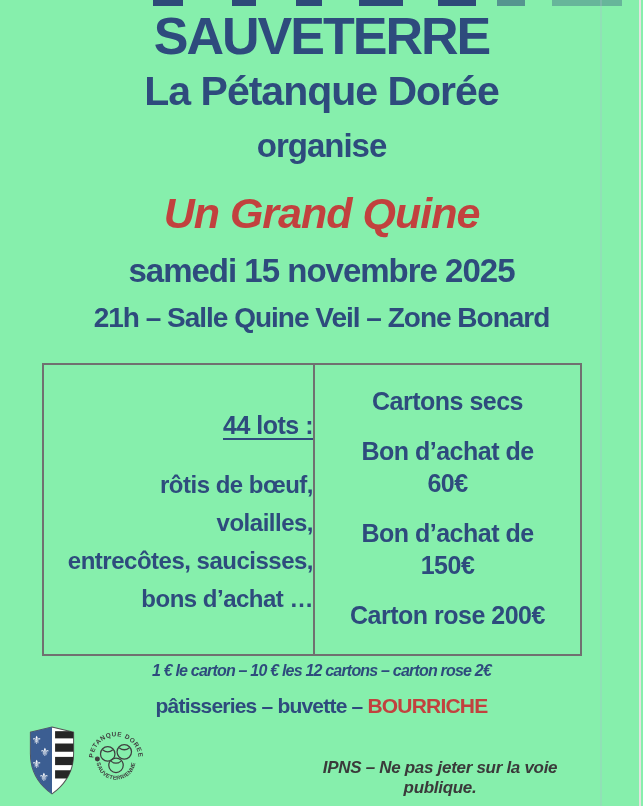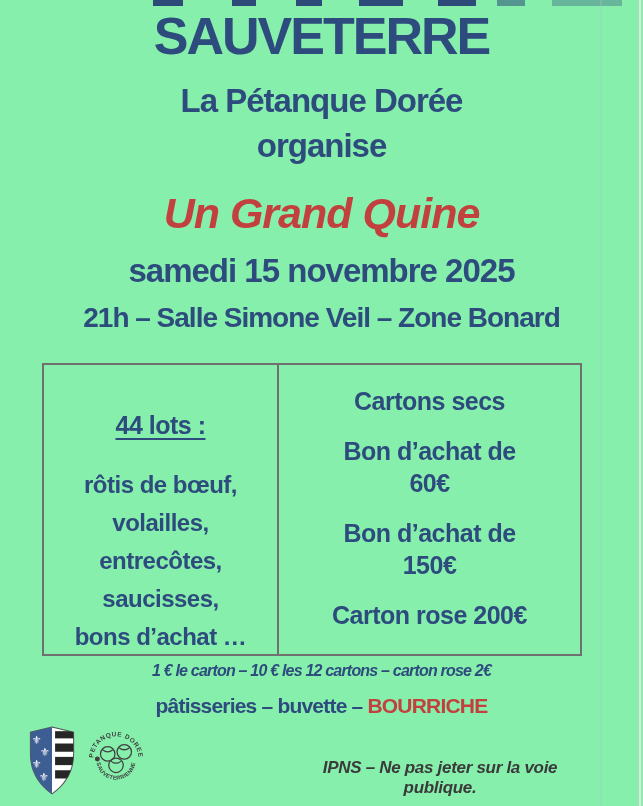--- a/index.html
+++ b/index.html
@@ -6,31 +6,31 @@
   .flyer{
     position:relative;width:643px;height:806px;margin:0 auto;
     background:#86efac;overflow:hidden;
     font-family:"Liberation Sans",sans-serif;color:#2e4b7d;
   }
   .abs{position:absolute;left:0;width:100%;text-align:center;}
   .scan-seg{position:absolute;top:0;height:6px;background:#2e4a78;}
   .scan-streak{position:absolute;top:0;bottom:0;width:2px;background:rgba(175,188,210,.28);}
   .edge-line{position:absolute;top:0;bottom:0;right:2px;width:2px;background:#e3e3df;}
   .title{top:6px;font-size:52px;font-weight:bold;letter-spacing:-2px;}
-  .organizer{top:82px;font-size:33px;font-weight:bold;letter-spacing:-1px;}
+  .organizer{top:68px;font-size:41px;font-weight:bold;letter-spacing:-1px;}
   .organise{top:127px;font-size:33px;font-weight:bold;letter-spacing:-1px;}
   .event-title{top:189px;font-size:43px;font-weight:bold;font-style:italic;color:#c2413e;letter-spacing:-1px;}
   .date-line{top:252px;font-size:33px;font-weight:bold;letter-spacing:-1px;}
   .venue-line{top:302px;font-size:28px;font-weight:bold;letter-spacing:-1px;}
   .prize-table{
     position:absolute;left:42px;top:363px;width:540px;height:293px;
     border:2px solid #707070;display:flex;box-sizing:border-box;background:transparent;
   }
   .cell{box-sizing:border-box;text-align:center;font-weight:bold;}
-  .cell.left{width:235px;border-right:2px solid #707070;padding-top:46px;font-size:24px;letter-spacing:-0.5px;}
+  .cell.left{width:271px;border-right:2px solid #707070;padding-top:46px;font-size:24px;letter-spacing:-0.5px;text-align:right;}
   .cell.right{flex:1;padding-top:20px;font-size:25px;letter-spacing:-0.5px;}
   .lots-heading{font-size:25px;text-decoration:underline;text-underline-offset:4px;margin-bottom:26px;}
   .lot-line{line-height:38px;}
   .carton-group{margin-bottom:18px;}
   .carton-line{line-height:32px;}
   .pricing-line{top:662px;font-size:16px;font-weight:bold;font-style:italic;letter-spacing:-0.8px;}
   .extras-line{top:694px;font-size:21px;font-weight:bold;letter-spacing:-0.8px;}
   .extras-line .highlight{color:#c2413e;}
   .legal-line{position:absolute;left:285px;top:758px;width:310px;text-align:center;
     font-size:17px;font-weight:bold;font-style:italic;color:#3a3a3a;letter-spacing:-0.3px;}
@@ -52,21 +52,21 @@
     <div class="scan-seg" style="left:552px;width:70px;opacity:.35;"></div>
   </div>
   <div class="scan-streak" style="left:600px;"></div>
   <div class="edge-line"></div>
 
   <div class="abs title">SAUVETERRE</div>
   <div class="abs organizer">La Pétanque Dorée</div>
   <div class="abs event-title">Un Grand Quine</div>
   <div class="abs organise">organise</div>
   <div class="abs date-line">samedi 15 novembre 2025</div>
-  <div class="abs venue-line">21h – Salle Simone Veil – Zone Bonard</div>
+  <div class="abs venue-line">21h – Salle Quine Veil – Zone Bonard</div>
 
   <div class="prize-table">
     <div class="cell left">
       <div class="lots-heading">44 lots :</div>
       <div class="lot-line">rôtis de bœuf,</div>
       <div class="lot-line">volailles,</div>
       <div class="lot-line">entrecôtes, saucisses,</div>
       <div class="lot-line">bons d’achat …</div>
     </div>
     <div class="cell right">

